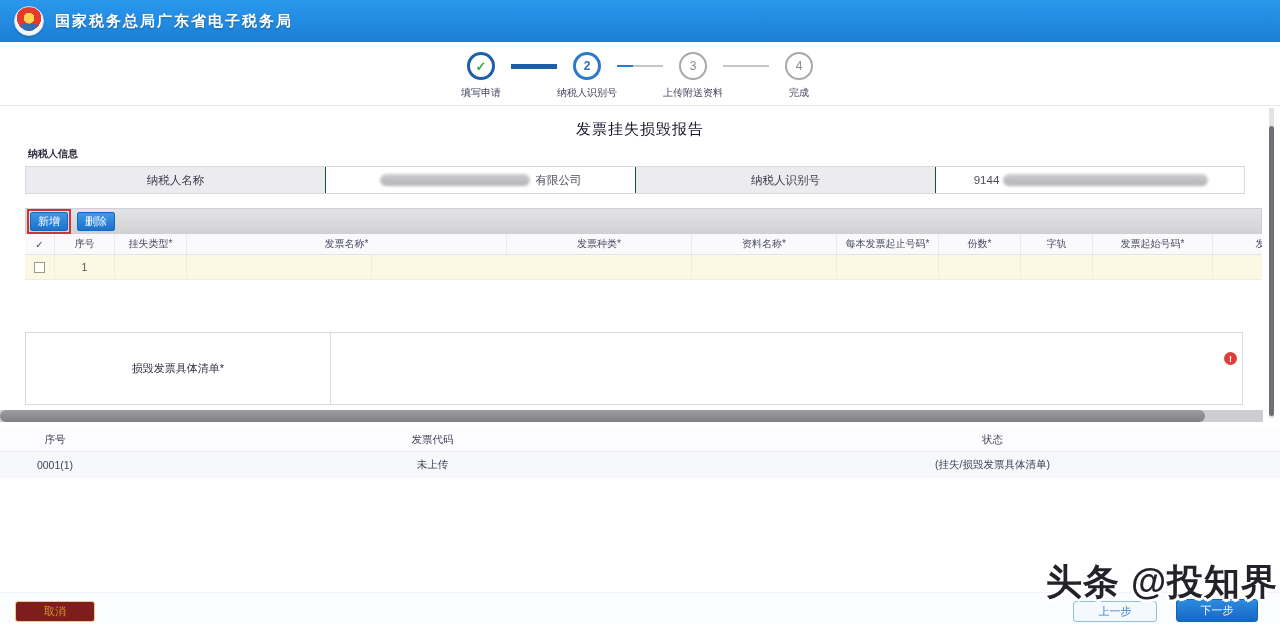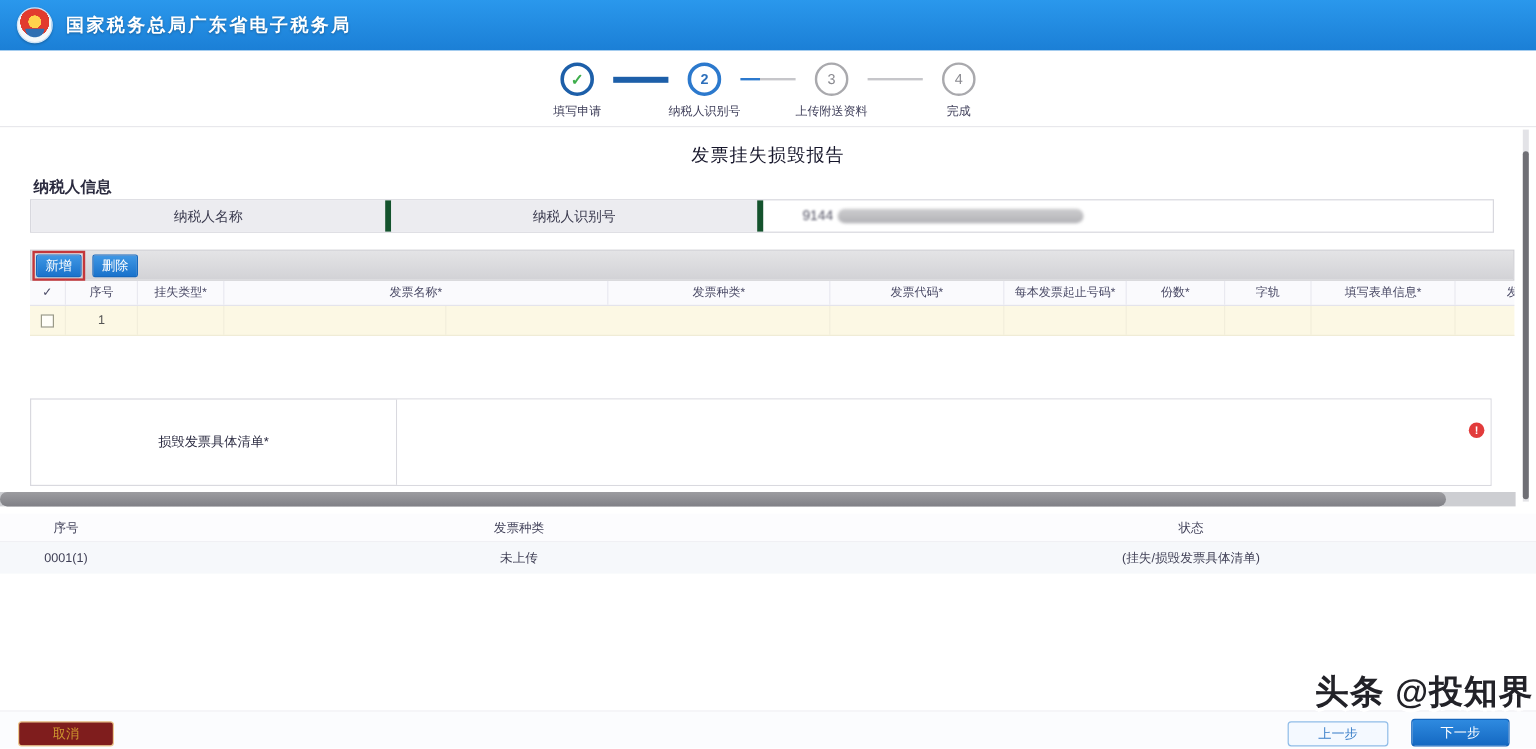--- a/index.html
+++ b/index.html
@@ -31,25 +31,25 @@
   .conn{height:5px;width:46px;margin-top:12px;background:#1d5fa9}
   .conn.half{height:2px;margin-top:13px;background:linear-gradient(to right,#2c79cd 0 35%,#c6c6ca 35% 100%)}
   .conn.gray{height:2px;margin-top:13px;background:#c6c6ca}
   .head-divider{position:absolute;top:105px;left:0;width:1280px;border-top:1px solid #e8e8ec}
 
   
   .page-title{position:absolute;top:120px;left:0;width:1280px;text-align:center;
     font-size:15px;font-weight:normal;color:#15152a;letter-spacing:1px}
 
   
-  .tp-title{position:absolute;left:28px;top:147px;font-size:13px;font-weight:bold;color:#2b2b3f}
+  .tp-title{position:absolute;left:28px;top:147px;font-size:10px;font-weight:bold;color:#2b2b3f}
   .tp-table{position:absolute;left:25px;top:166px;width:1220px;height:28px;background:#fff;
     display:grid;grid-template-columns:300px 310px 300px 310px;border:1px solid #d8d8de}
   .tp-cell{display:flex;align-items:center;justify-content:center;font-size:11.5px;color:#3a3a4e;
-    border-right:5px solid #14532d;overflow:hidden}
+    border-right:1px solid #14532d;overflow:hidden}
   .tp-cell:last-child{border-right:none}
   .tp-cell.lab{background:#ececf0}
   .blob{height:12px;border-radius:6px;background:linear-gradient(#cdcdcf,#b2b2b6);filter:blur(1.5px)}
   .blob.name{width:150px;margin-right:6px}
   .blob.id{width:205px;margin-left:4px}
   .blurtext{filter:blur(.7px);color:#4c4c5e;font-size:11.5px}
 
   
   .toolbar{position:absolute;left:25px;top:208px;width:1237px;height:26px;
     background:linear-gradient(#e4e4e6,#d2d2d6);border:1px solid #cfcfd4;
@@ -94,21 +94,21 @@
   
   .att{position:absolute;left:0;top:428px;width:1280px}
   .att-head,.att-row{display:grid;grid-template-columns:110px 645px 475px}
   .att-head{height:24px;background:#fcfcfe;border-bottom:1px solid #ededf2}
   .att-head .c{display:flex;align-items:center;justify-content:center;font-size:10.5px;color:#44445c}
   .att-row{height:26px;background:#f6f8fb}
   .att-row .c{display:flex;align-items:center;justify-content:center;font-size:10.5px;color:#3f3f55}
 
   
   .watermark{position:absolute;right:2px;top:558px;z-index:60;white-space:nowrap;
-    font-size:28px;font-weight:900;letter-spacing:1px;color:#222228;
+    font-size:36px;font-weight:900;letter-spacing:1px;color:#222228;
     text-shadow:-2px -2px 0 #fff,2px -2px 0 #fff,-2px 2px 0 #fff,2px 2px 0 #fff,
       0 3px 0 #fff,0 -3px 0 #fff,3px 0 0 #fff,-3px 0 0 #fff}
 
   
   .footer{position:absolute;left:0;top:592px;width:1280px;height:32px;background:#fbfcfe;
     border-top:1px solid #f0f1f4}
   .footer button{font-family:inherit;cursor:pointer}
   .btn-cancel{position:absolute;left:15px;top:8px;width:80px;height:21px;border-radius:3px;
     background:#7f1d1d;border:1px solid #eec98f;color:#d0982f;font-size:11px}
   .btn-prev{position:absolute;left:1073px;top:8px;width:84px;height:21px;border-radius:3px;
@@ -147,20 +147,24 @@
       <div class="slabel">完成</div>
     </div>
   </div>
   <div class="head-divider"></div>
 
   <div class="page-title">发票挂失损毁报告</div>
 
   <div class="tp-title">纳税人信息</div>
   <div class="tp-table">
     <div class="tp-cell lab">纳税人名称</div>
+    <div class="tp-cell">
+      <span class="blob name"></span>
+      <span class="blurtext">有限公司</span>
+    </div>
     <div class="tp-cell lab">纳税人识别号</div>
     <div class="tp-cell">
       <span class="blurtext">9144</span>
       <span class="blob id"></span>
     </div>
   </div>
 
   <div class="toolbar">
     <span class="hl">
       <button class="tbtn">新增</button>
@@ -168,25 +172,25 @@
     <button class="tbtn">删除</button>
   </div>
 
   <div class="inv">
     <div class="inv-head">
       <div class="c w0 headcheck">✓</div>
       <div class="c w1">序号</div>
       <div class="c w2">挂失类型*</div>
       <div class="c w4">发票名称*</div>
       <div class="c w3">发票种类*</div>
-      <div class="c w5">发票代码*</div>
+      <div class="c w5">资料名称*</div>
       <div class="c w6">每本发票起止号码*</div>
       <div class="c w7">份数*</div>
       <div class="c w8">字轨</div>
-      <div class="c w9">填写表单信息*</div>
+      <div class="c w9">发票起始号码*</div>
       <div class="c w10">发票终止号码*</div>
     </div>
     <div class="inv-row">
       <div class="c w0">
         <span class="cb"></span>
       </div>
       <div class="c w1">1</div>
       <div class="c w2"></div>
       <div class="c w3"></div>
       <div class="c w4"></div>
@@ -208,21 +212,21 @@
 
   <div class="hscroll">
     <div class="hthumb"></div>
   </div>
   <div class="vtrack"></div>
   <div class="vthumb"></div>
 
   <div class="att">
     <div class="att-head">
       <div class="c">序号</div>
-      <div class="c">发票种类</div>
+      <div class="c">发票代码</div>
       <div class="c">状态</div>
     </div>
     <div class="att-row">
       <div class="c">0001(1)</div>
       <div class="c">未上传</div>
       <div class="c">(挂失/损毁发票具体清单)</div>
     </div>
   </div>
 
   <div class="watermark">头条 @投知界</div>

